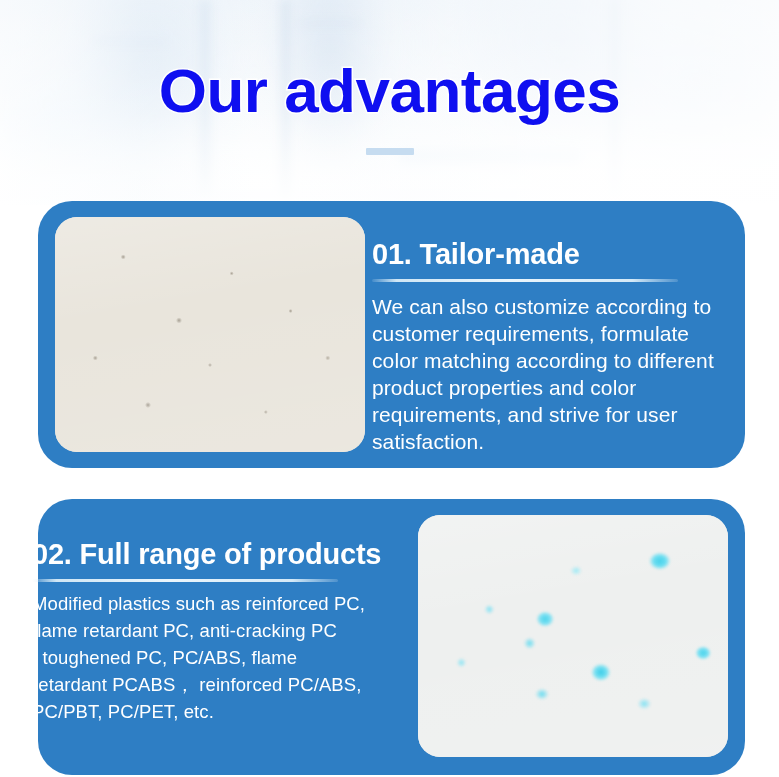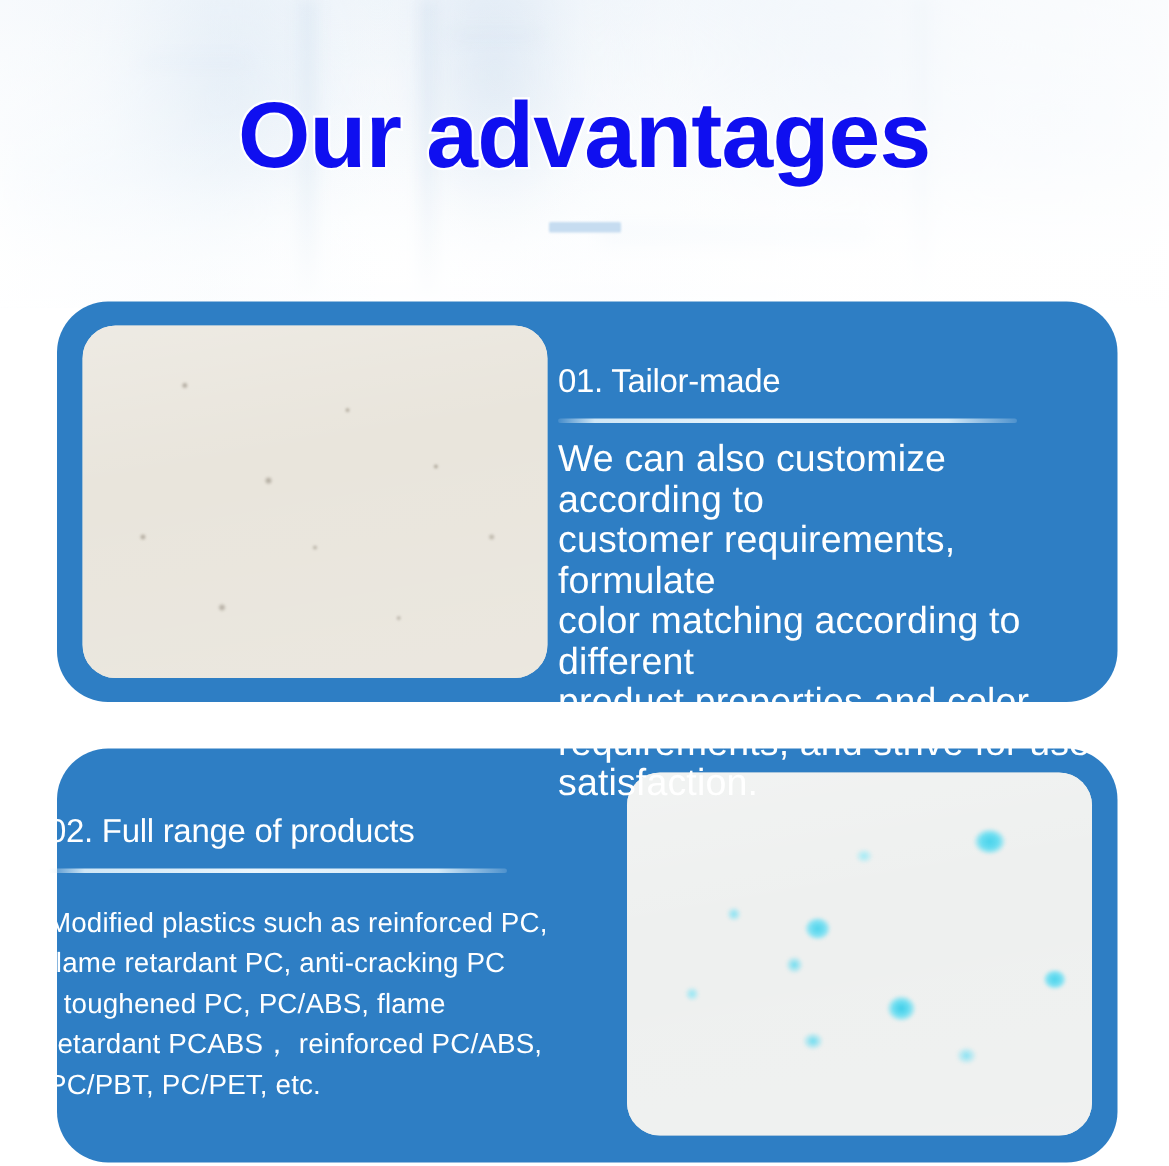--- a/index.html
+++ b/index.html
@@ -293,49 +293,49 @@
 
   .content--two {
     left: 32px;
     top: 534px;
     width: 390px;
     z-index: 6;
   }
 
   .card-title {
     color: #ffffff;
-    font-size: 22px;
+    font-size: 29px;
     line-height: 40px;
-    font-weight: 400;
+    font-weight: 700;
     letter-spacing: -0.2px;
     white-space: nowrap;
   }
 
   .card-divider {
     margin-top: 5px;
     height: 3px;
     border-radius: 2px;
     background: linear-gradient(90deg, rgba(255,255,255,0.1) 0%, #cfe6f5 8%, #eaf5fc 45%, #d4e9f7 85%, rgba(255,255,255,0.15) 100%);
   }
 
   .content--one .card-divider { width: 306px; }
   .content--two .card-divider { width: 306px; }
 
   .card-body {
     margin-top: 11px;
     color: #ffffff;
-    font-size: 25px;
+    font-size: 21px;
     line-height: 27px;
     font-weight: 400;
     letter-spacing: 0.1px;
     white-space: pre-line;
   }
 
   .content--two .card-body {
-    margin-top: 19px;
+    margin-top: 8px;
     font-size: 18.5px;
     line-height: 27px;
   }
 </style>
 </head>
 <body>
 
 <div class="page">
 
   <div class="bg-photo">

